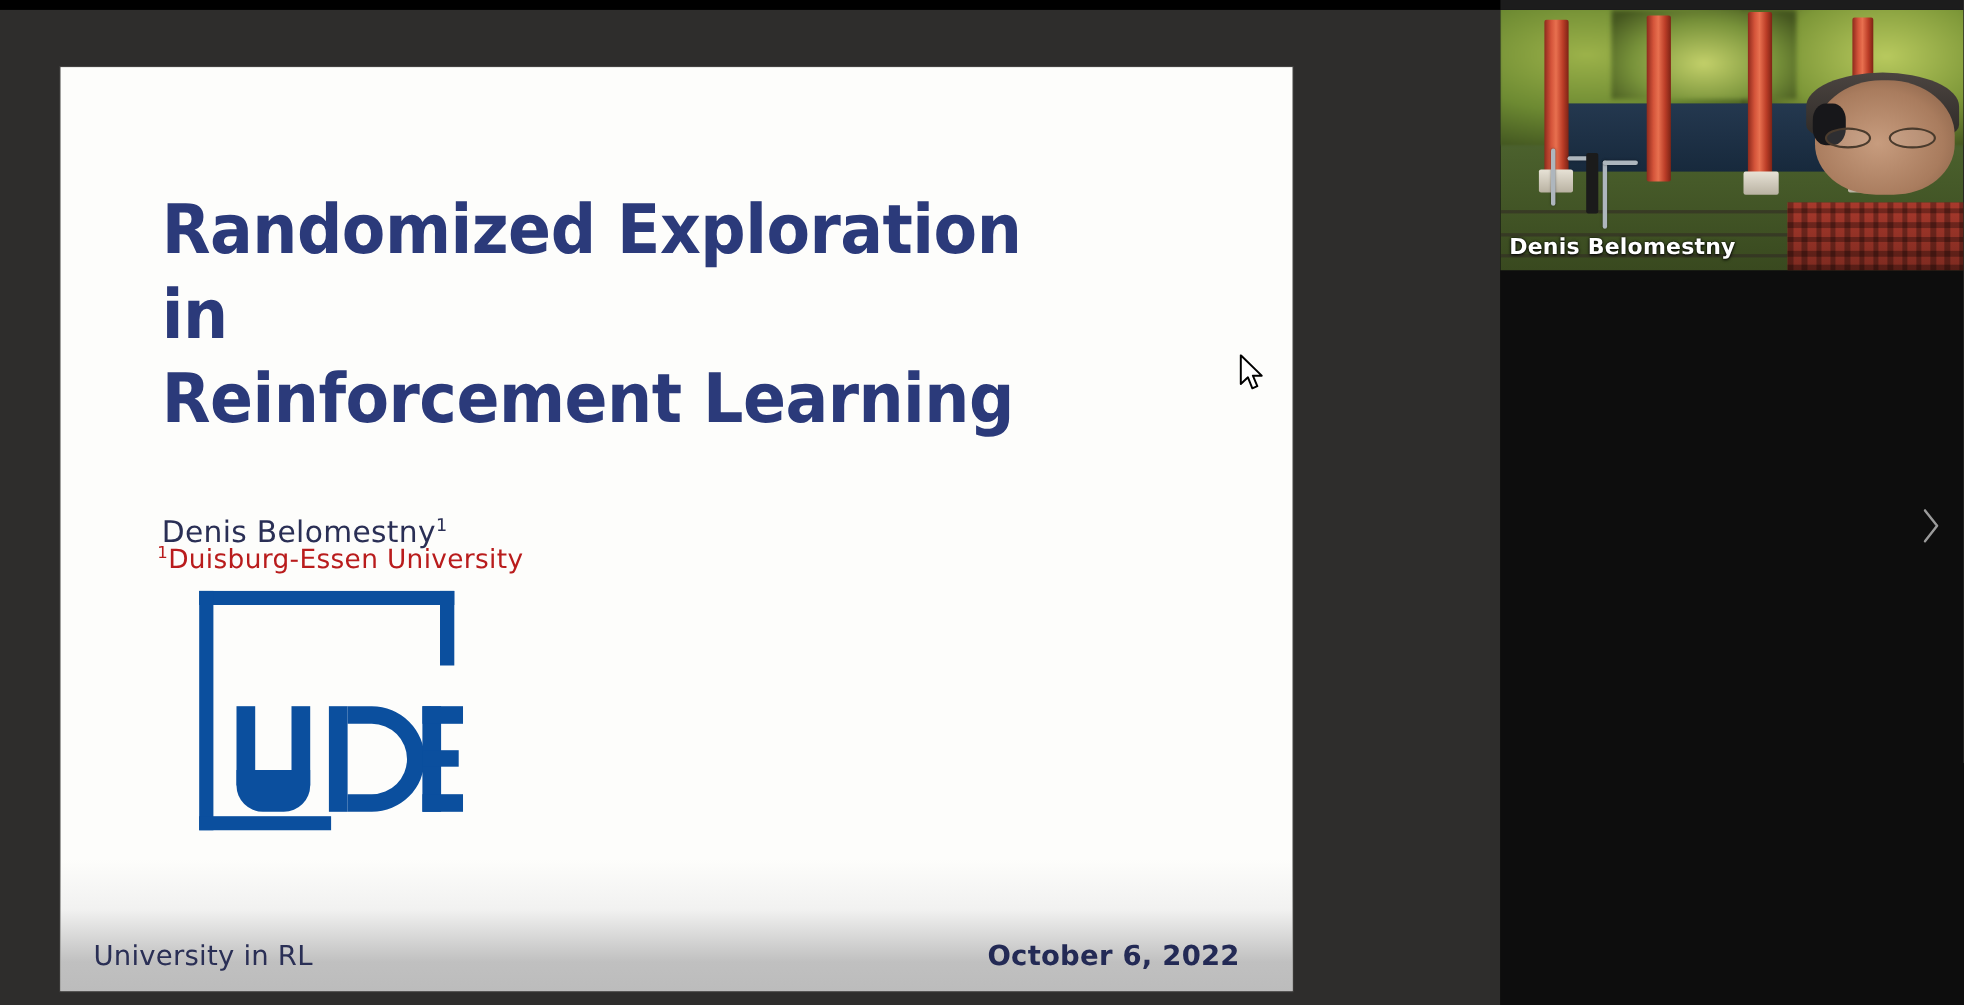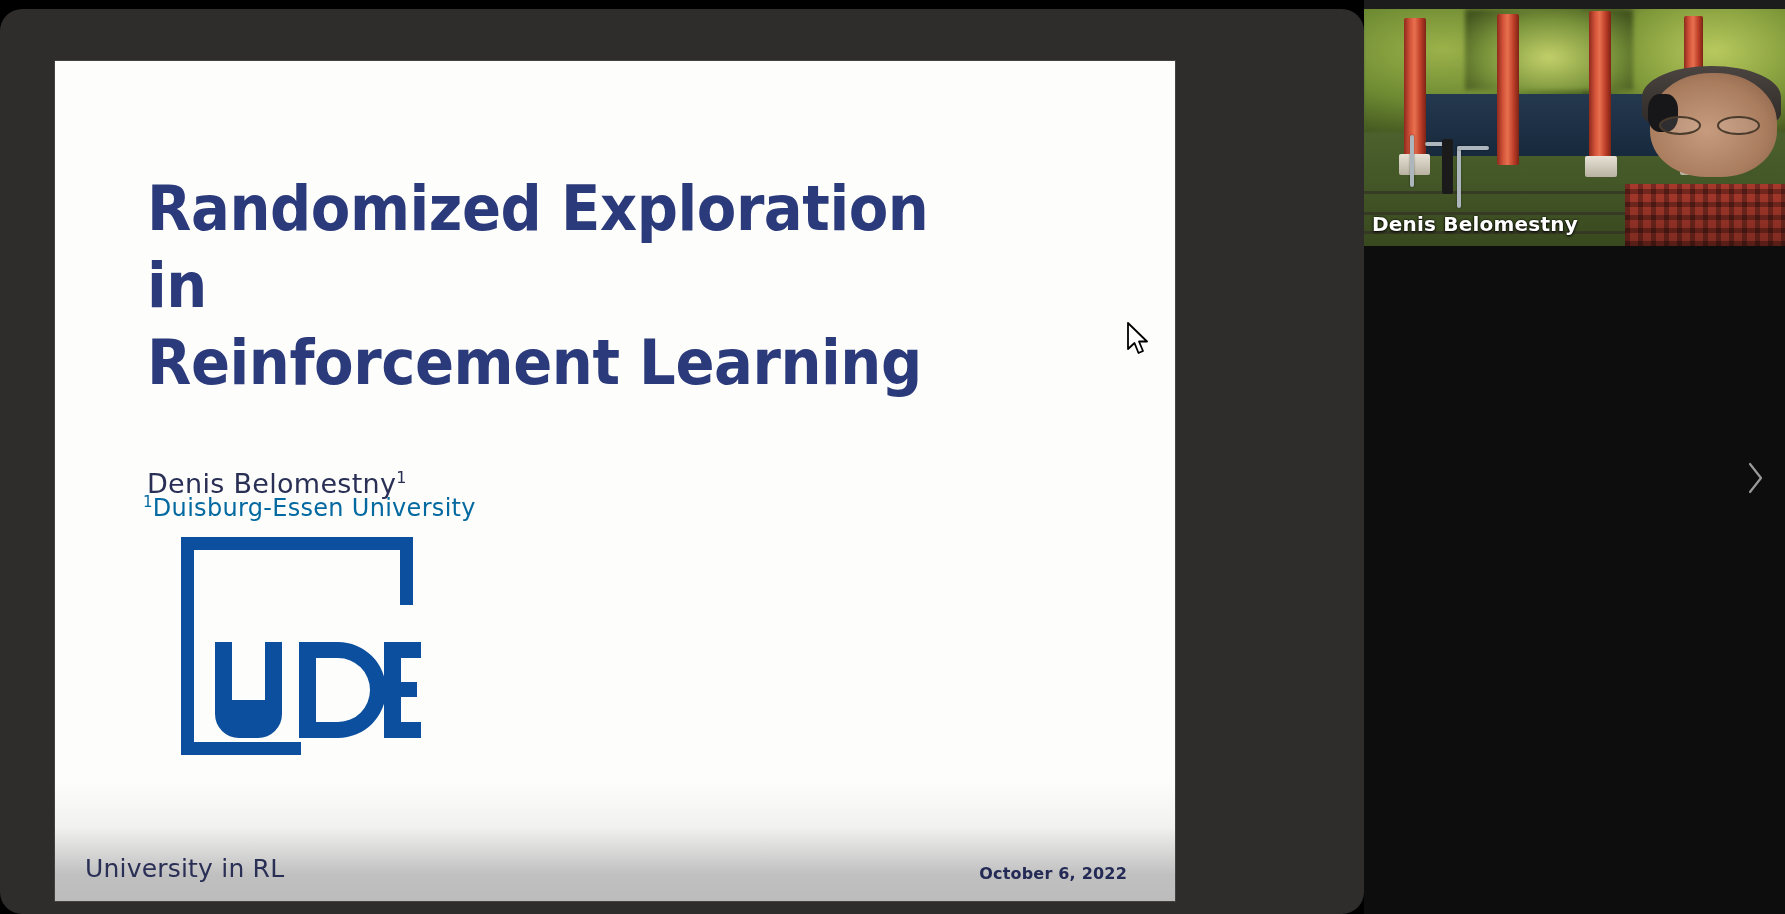--- a/index.html
+++ b/index.html
@@ -12,21 +12,20 @@
   #root { position:relative; width:1785px; height:914px; background:#000; }
 
   
   .share-pane {
     position:absolute; left:0; top:0; width:1364px; height:914px;
     background:#000;
   }
   .share-inner {
     position:absolute; left:0; top:9px; width:1364px; height:905px;
     background:#2e2d2c;
-    border-radius:22px;
   }
 
   
   .slide {
     position:absolute; left:55px; top:52px;
     width:1120px; height:840px;
     background:#fdfdfb;
     box-shadow:0 0 0 1px rgba(255,255,255,.10);
     overflow:hidden;
   }
@@ -41,21 +40,21 @@
     color:#2b3a7a;
     transform:scaleX(.93); transform-origin:left top;
   }
   .author {
     position:absolute; left:92px; top:380px;
     font-size:27px; color:#2a2f55; letter-spacing:.3px;margin-top:27px;
   }
   .author sup { font-size:16px; vertical-align:super; }
   .affil {
     position:absolute; left:88px; top:432px;
-    font-size:24px; color:#0369a1; letter-spacing:.3px;
+    font-size:24px; color:#b91c1c; letter-spacing:.3px;
   }
   .affil sup { font-size:15px; vertical-align:super; }
 
   
   .logo { position:absolute; left:126px; top:476px; width:240px; height:218px; }
   .logo svg { display:block; width:100%; height:100%; }
 
   
   .footer {
     position:absolute; left:0; right:0; bottom:0; height:120px;
@@ -63,21 +62,21 @@
        rgba(253,253,251,0) 0%,
        rgba(232,232,232,.55) 38%,
        #c0c0c0 78%, #bcbcbc 100%);
   }
   .footer-left {
     position:absolute; left:30px; bottom:18px;
     font-size:25px; color:#2a2f55; letter-spacing:.2px;
   }
   .footer-right {
     position:absolute; right:48px; bottom:18px;
-    font-size:16px; font-weight:bold; color:#232a55; letter-spacing:.2px;
+    font-size:25px; font-weight:bold; color:#232a55; letter-spacing:.2px;
   }
 
   
   .cursor { position:absolute; left:1126px; top:313px; width:26px; height:36px; }
 
   
   .side-panel {
     position:absolute; left:1364px; top:0; width:421px; height:914px;
     background:#1c1c1c;
   }

